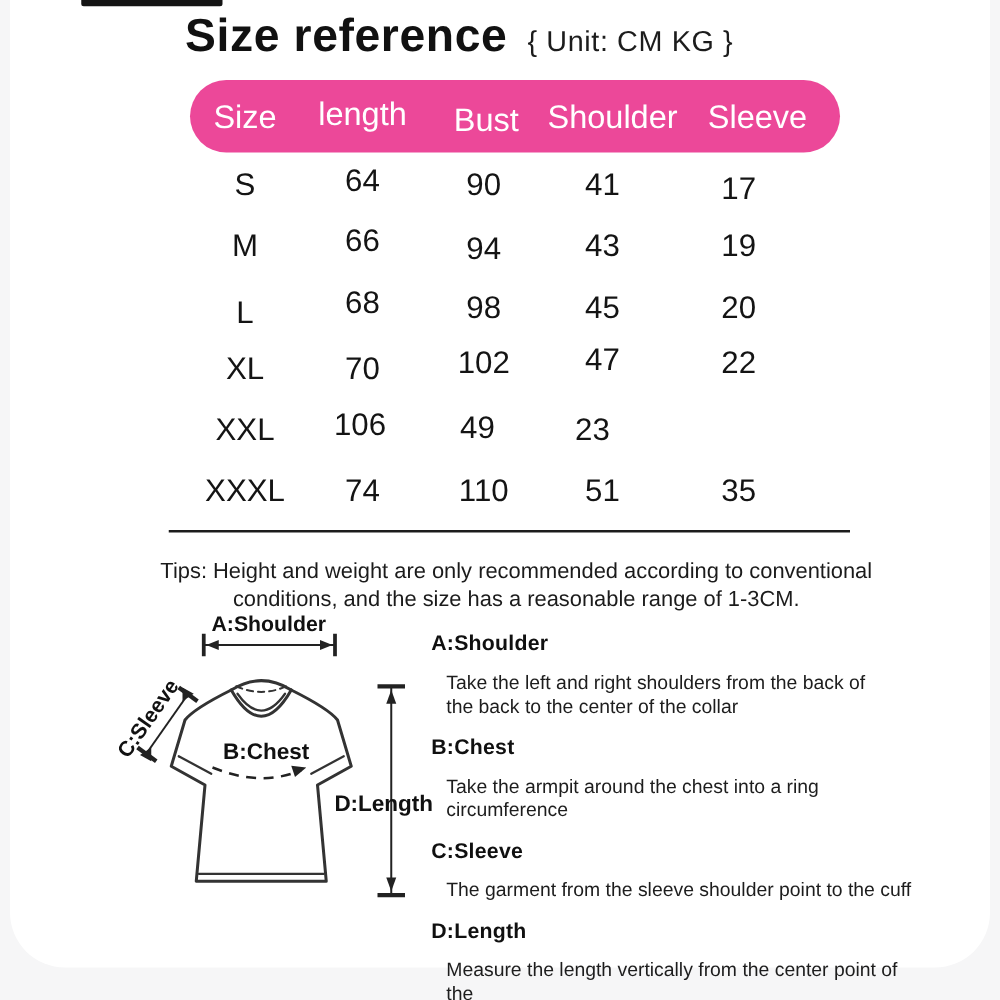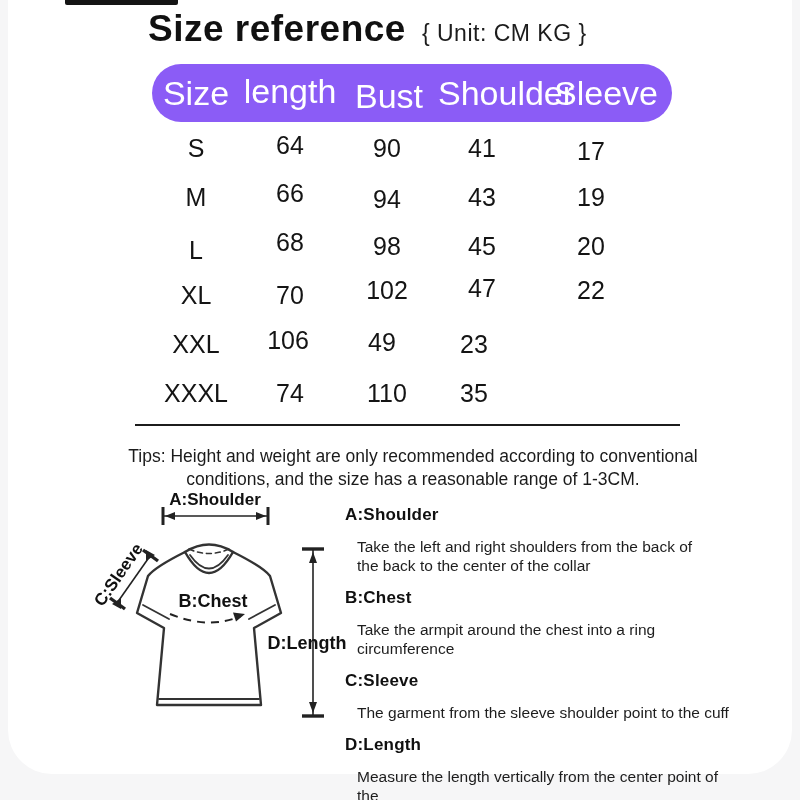--- a/index.html
+++ b/index.html
@@ -29,23 +29,23 @@
     display:flex;align-items:baseline;gap:16px;white-space:nowrap;justify-content:center;
   }
   .title-row h1{
     margin:0;font-size:37px;font-weight:bold;letter-spacing:.5px;color:#111;
   }
   .unit-note{font-size:23px;color:#1c1c1c;letter-spacing:.5px;}
 
   
   .size-table{position:absolute;left:152px;top:64px;width:520px;}
   .pill{
-    height:58px;background:#8b5cf6;border-radius:30px;
+    height:58px;background:#ec4899;border-radius:30px;
     display:grid;grid-template-columns:88px 100px 98px 102px 132px;
-    align-items:center;color:#fff;font-size:34px;
+    align-items:center;color:#fff;font-size:26px;
   }
   .pill span{text-align:center;position:relative;}
   .pill .h-bust{top:3px;}
   .pill .h-length{top:-2px;}
   .rows{margin-top:2px;}
   .trow{
     height:49px;
     display:grid;grid-template-columns:88px 100px 98px 102px 132px;
     align-items:center;font-size:25px;color:#141414;
   }
@@ -142,20 +142,21 @@
         <div class="trow">
           <span class="cell size">XXL</span>
           <span class="cell bust">106</span>
           <span class="cell shoulder">49</span>
           <span class="cell sleeve">23</span>
         </div>
         <div class="trow">
           <span class="cell size">XXXL</span>
           <span class="cell length">74</span>
           <span class="cell bust">110</span>
+          <span class="cell shoulder">51</span>
           <span class="cell sleeve">35</span>
         </div>
       </div>
   </section>
 
   <hr class="divider">
 
   <p class="tips"><span>Tips: Height and weight are only recommended according to conventional</span><br><span>conditions, and the size has a reasonable range of 1-3CM.</span></p>
 
   <svg class="diagram-svg" width="262" height="248" viewBox="0 0 262 248">

